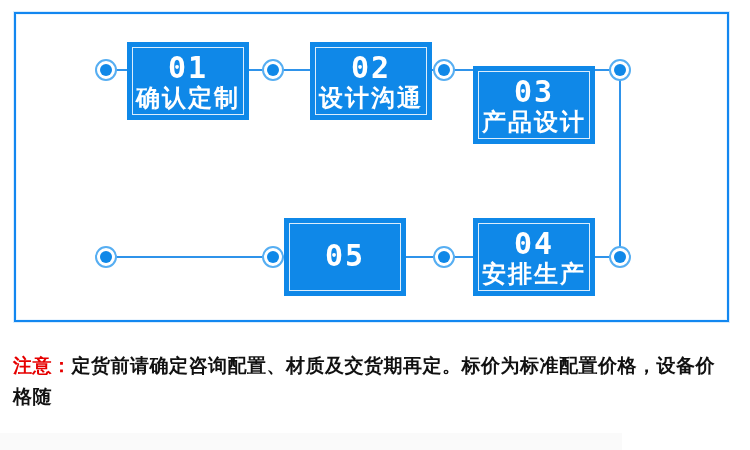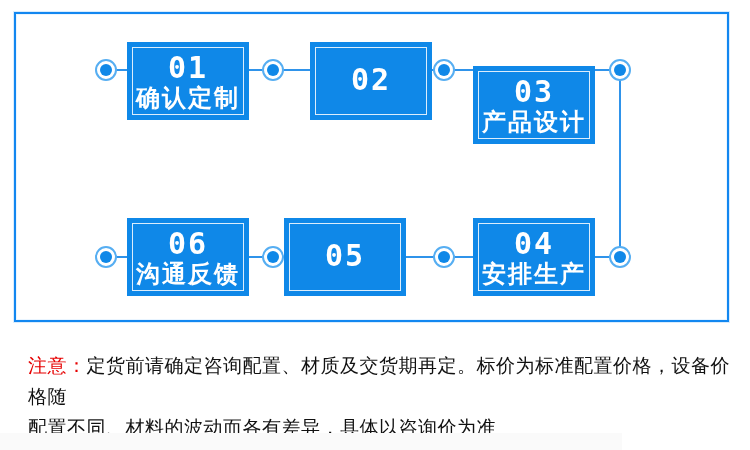--- a/index.html
+++ b/index.html
@@ -86,25 +86,25 @@
   
   .pos-t1{left:127px;top:42px;}
   .pos-t2{left:301px;top:42px;margin-left:9px;}
   .pos-t3{left:473px;top:42px;margin-top:24px;}
   .pos-b1{left:127px;top:218px;}
   .pos-b2{left:284px;top:218px;}
   .pos-b3{left:473px;top:218px;}
   
   .notice{
     position:absolute;
-    left:28px;top:331px;
+    left:13px;top:331px;
     width:702px;
     font-size:19px;
     line-height:31px;
-    font-weight:400;
+    font-weight:700;
     color:#111111;
     letter-spacing:0.5px;
   }
   .notice .red{color:#e60000;}
   
   .footer-strip{
     position:absolute;
     left:0;top:433px;
     width:622px;height:17px;
     background:#fafafa;
@@ -146,35 +146,32 @@
   <div class="node" style="left:609px;top:246px;">
       <span class="dot"></span>
     </div>
 
   <div class="step pos-t1">
     <div class="num">01</div>
     <div class="lbl">确认定制</div>
   </div>
   <div class="step pos-t2">
     <div class="num">02</div>
+    <div class="lbl">设计沟通</div>
   </div>
   <div class="step pos-t3">
     <div class="num">03</div>
     <div class="lbl">产品设计</div>
   </div>
 
-  <div class="step pos-b1">
-    <div class="num">06</div>
-    <div class="lbl">沟通反馈</div>
-  </div>
   <div class="step pos-b2">
     <div class="num">05</div>
   </div>
   <div class="step pos-b3">
     <div class="num">04</div>
     <div class="lbl">安排生产</div>
   </div>
 
-  <p class="notice"><span class="red">注意：</span><span>定货前请确定咨询配置、材质及交货期再定。标价为标准配置价格，设备价格随</span><br><span>配置不同、材料的波动而各有差异，具体以咨询价为准</span></p>
+  <p class="notice"><span class="red">注意：</span><span>定货前请确定咨询配置、材质及交货期再定。标价为标准配置价格，设备价格随</span><br></p>
 
   <div class="footer-strip"></div>
 
 </div>
 
 </body></html>

